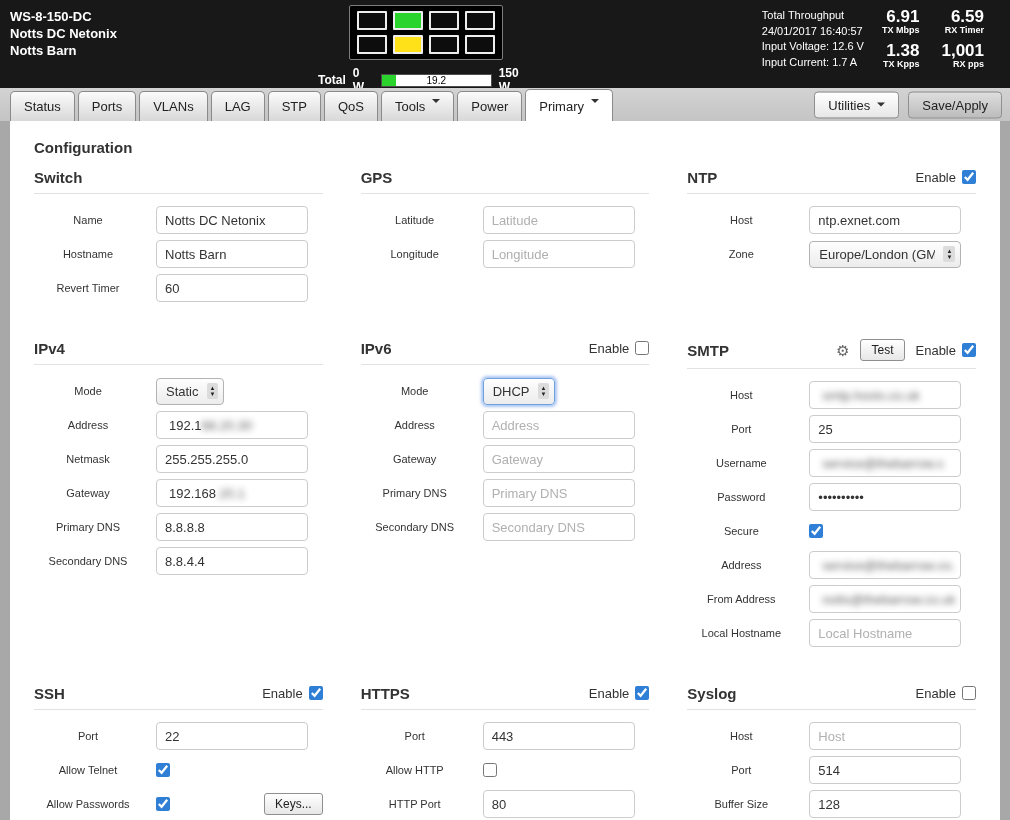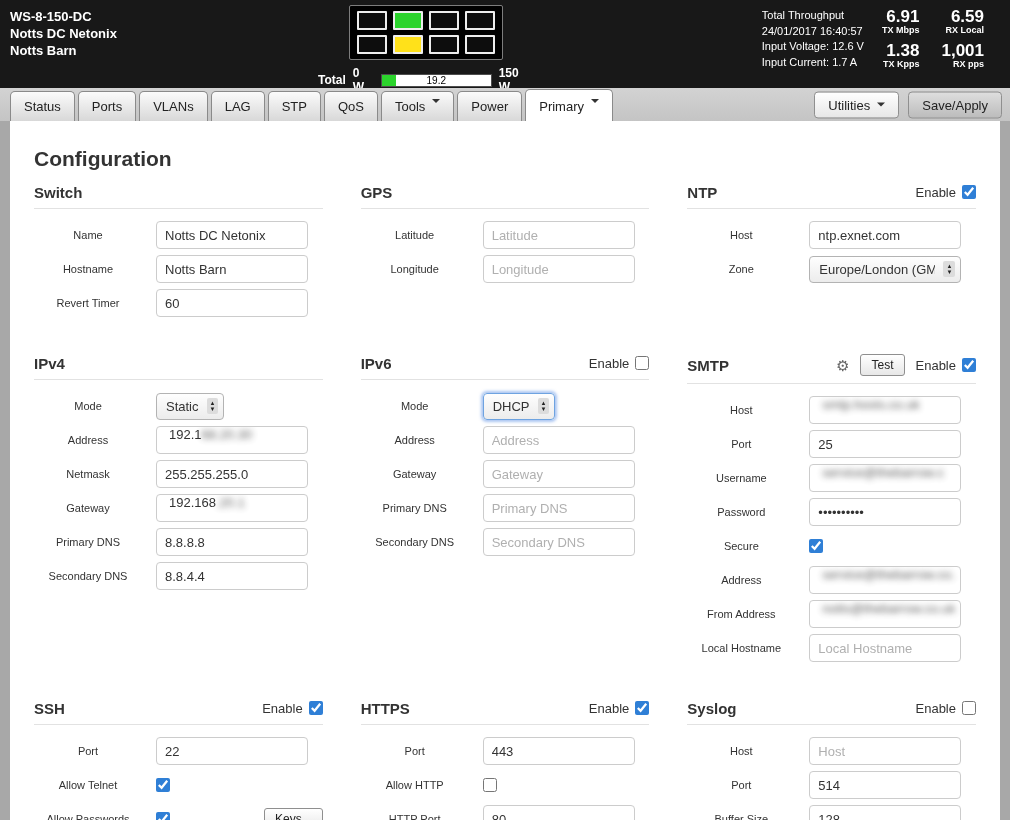--- a/index.html
+++ b/index.html
@@ -38,36 +38,36 @@
   .tab.active { background:#fff; padding-top:9px; z-index:2; }
   .caret { width:0; height:0; border-left:4px solid transparent; border-right:4px solid transparent; border-top:4px solid #333; display:inline-block; }
   .tab-actions { position:absolute; right:8px; top:50%; transform:translateY(-50%); display:flex; gap:9px;padding-left:24px; }
   .btn { font-family:inherit; font-size:13px; padding:5px 13px; border:1px solid #8f8f8f; border-radius:4px;
     background:linear-gradient(#ffffff,#e7e7e7); color:#222; display:inline-flex; align-items:center; gap:7px; cursor:pointer; }
   .btn.gray { background:linear-gradient(#dedede,#bcbcbc); }
   .btn.tiny { padding:3px 10px; font-size:12px; border-radius:3px; }
 
   
   .content { margin:0 10px; background:#fff; padding:14px 14px 24px; min-height:691px; }
-  .page-title { font-size:21px; font-weight:bold; margin:12px 0 12px 10px; }
+  .page-title { font-size:15px; font-weight:bold; margin:4px 0 12px 10px; }
   .grid { display:grid; grid-template-columns:1fr 1fr 1fr; column-gap:38px; row-gap:32px; padding:0 10px; }
   .sec-head { display:flex; align-items:center; justify-content:space-between; border-bottom:1px solid #e2e2e2;
     padding-bottom:7px; margin-bottom:11px; min-height:26px; }
   .sec-title { font-size:15px; font-weight:bold; }
   .enable { display:inline-flex; align-items:center; gap:6px; font-size:13px; }
   .head-tools { display:inline-flex; align-items:center; gap:11px; }
   .gear { font-size:15px; color:#666; cursor:pointer; line-height:1; }
 
   .frow { display:flex; align-items:center; margin-bottom:4px; min-height:30px; }
   .flabel { width:122px; text-align:center; padding-right:14px; flex:none; font-size:11px; color:#333; }
   .fctl { display:flex; align-items:center; flex:1; }
   .txt, .fakeinput { width:152px; height:28px; border:1px solid #ccc; border-radius:4px; padding:0 8px;
     font-size:13px; color:#333; background:#fff; font-family:inherit; }
   .txt::placeholder { color:#b0b0b0; }
-  .fakeinput { display:flex; overflow:hidden; white-space:nowrap;padding-left:12px; }
+  .fakeinput { display:flex; align-items:center; overflow:hidden; white-space:nowrap;padding-left:12px; }
   .blurtext { filter:blur(3px); opacity:.8; }
   input[type=checkbox] { width:14px; height:14px; accent-color:var(--check-blue,#2f7fd6); margin:0; cursor:pointer; }
 
   .sel { display:inline-flex; align-items:center; height:27px; border:1px solid #b3b3b3; border-radius:4px;
     background:linear-gradient(#fefefe,#ececec); padding:0 5px 0 9px; gap:8px; cursor:pointer; }
   .sel-text { font-size:13px; white-space:nowrap; overflow:hidden; max-width:116px; }
   .sel-arrows { display:flex; flex-direction:column; align-items:center; justify-content:center;
     font-size:6px; line-height:6px; color:#222; padding:2px 3px; border-radius:2px; background:#dcdcdc; }
   .sel.wide { width:152px; justify-content:space-between; }
   .sel.focused { border-color:#6ea3e0; box-shadow:0 0 3px 2px rgba(100,150,230,.55); }
@@ -112,21 +112,21 @@
       <div>Input Voltage: 12.6 V</div>
       <div>Input Current: 1.7 A</div>
     </div>
     <div class="counters">
       <div class="counter">
         <div class="val">6.91</div>
         <div class="unit">TX Mbps</div>
       </div>
       <div class="counter">
         <div class="val">6.59</div>
-        <div class="unit">RX Local</div>
+        <div class="unit">RX Timer</div>
       </div>
       <div class="counter">
         <div class="val">1.38</div>
         <div class="unit">TX Kpps</div>
       </div>
       <div class="counter">
         <div class="val">1,001</div>
         <div class="unit">RX pps</div>
       </div>
     </div>

